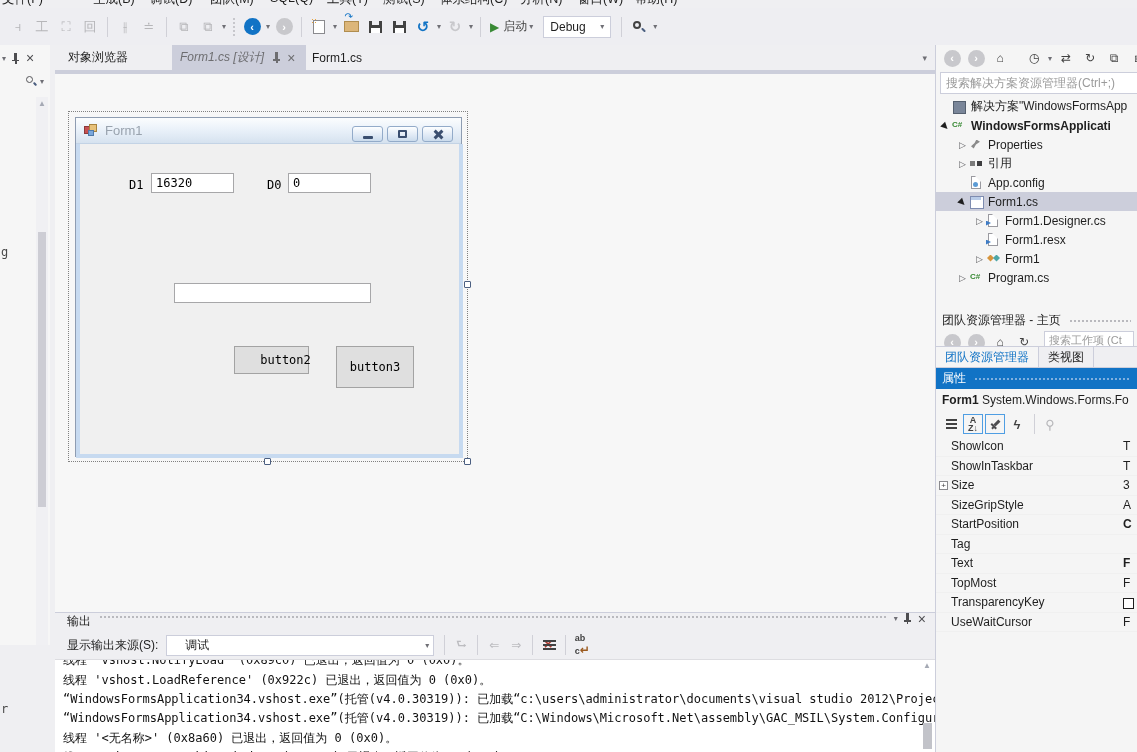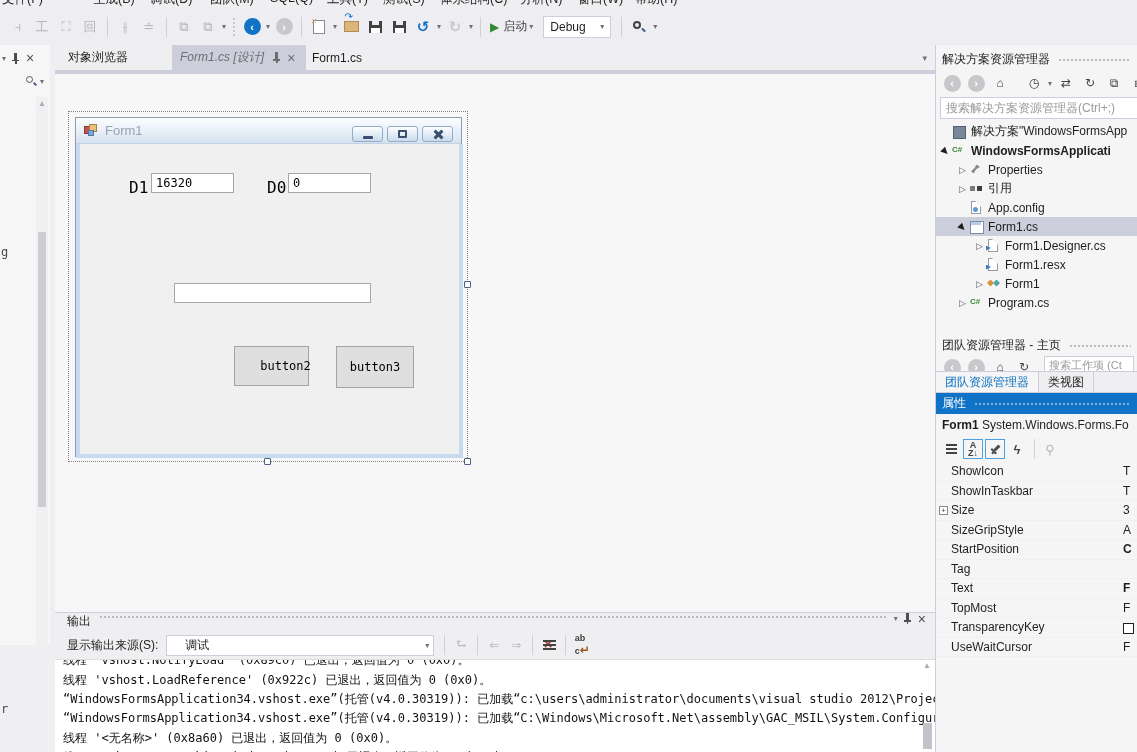--- a/index.html
+++ b/index.html
@@ -87,21 +87,21 @@
   .cap-btn { position:absolute; top:8px; width:31px; height:16px; border:1px solid #93ABC9; border-radius:3px;
       background:linear-gradient(#FDFEFF,#DFE9F5 60%,#CBDBEC); display:flex; align-items:center; justify-content:center; }
   .cap-min .g { width:10px; height:3px; background:#3A4E6F; margin-top:6px; border-radius:1px; }
   .cap-max .g { width:9px; height:8px; border:2px solid #3A4E6F; border-radius:1px; }
   .cap-close .g { position:relative; width:10px; height:9px; }
   .cap-close .g:before,.cap-close .g:after { content:""; position:absolute; left:4px; top:-1px; width:3px; height:11px; background:#3A4E6F; }
   .cap-close .g:before { transform:rotate(45deg); }
   .cap-close .g:after { transform:rotate(-45deg); }
   #form-body { position:absolute; left:0; top:26px; width:387px; height:314px;
       border-left:4px solid #C7DAF0; border-right:4px solid #C7DAF0; border-bottom:4px solid #C7DAF0; background:#F0F0F0; }
-  .ctl-label { position:absolute; font-family:"DejaVu Sans Mono",monospace; font-size:16px; color:#000; }
+  .ctl-label { position:absolute; font-family:"DejaVu Sans Mono",monospace; font-size:12px; color:#000; }
   .ctl-text { position:absolute; background:#fff; border:1px solid #A7A7A9; font-family:"DejaVu Sans Mono",monospace;
       font-size:12px; color:#000; padding:2px 0 0 4px; }
   .ctl-btn { position:absolute; background:#DFDFDF; border:1px solid #A3A3A3; display:flex; align-items:center;
       justify-content:center; font-family:"DejaVu Sans Mono",monospace; font-size:12px; color:#000; }
 
   
   #rightpane { position:absolute; left:935px; top:45px; width:202px; height:707px; background:#F5F5F5; border-left:1px solid #CCCEDB; }
   .panel-title { display:flex; align-items:center; height:21px; padding-left:6px; color:#1E1E1E; white-space:nowrap; }
   .drag-dots { flex:1; height:5px; margin:2px 6px 0 8px;
       background-image:radial-gradient(#B9B9BE 0.8px, transparent 0.8px); background-size:4px 4px; }
@@ -354,32 +354,28 @@
           <span class="cap-btn cap-close" style="right:8px;">
               <span class="g"></span>
             </span>
         </div>
         <div id="form-body">
           <span class="ctl-label" style="left:49px; top:34px;">D1</span>
           <span class="ctl-text" style="left:71px; top:29px; width:83px; height:20px;">16320</span>
           <span class="ctl-label" style="left:187px; top:34px;">D0</span>
           <span class="ctl-text" style="left:208px; top:29px; width:83px; height:20px;">0</span>
           <span class="ctl-text" style="left:94px; top:139px; width:197px; height:20px;"></span>
-          <span class="ctl-btn" style="left:154px; top:202px; width:75px; height:40px;padding-left:28px;">button2</span>
+          <span class="ctl-btn" style="left:154px; top:202px; width:75px; height:28px;padding-left:28px;">button2</span>
           <span class="ctl-btn" style="left:256px; top:202px; width:78px; height:42px;">button3</span>
         </div>
       </div>
     </div>
   </div>
 
   <div id="rightpane">
-    <div class="panel-title" style="margin-top:4px;">
-      <span>解决方案资源管理器</span>
-      <span class="drag-dots"></span>
-    </div>
     <div id="se-toolbar">
       <span class="tbtn">
           <span class="circle-btn circle-gray">‹</span>
         </span>
       <span class="tbtn">
           <span class="circle-btn circle-gray">›</span>
         </span>
       <span class="tbtn">⌂</span>
       <span class="tsep"></span>
       <span class="tbtn">◷</span>

